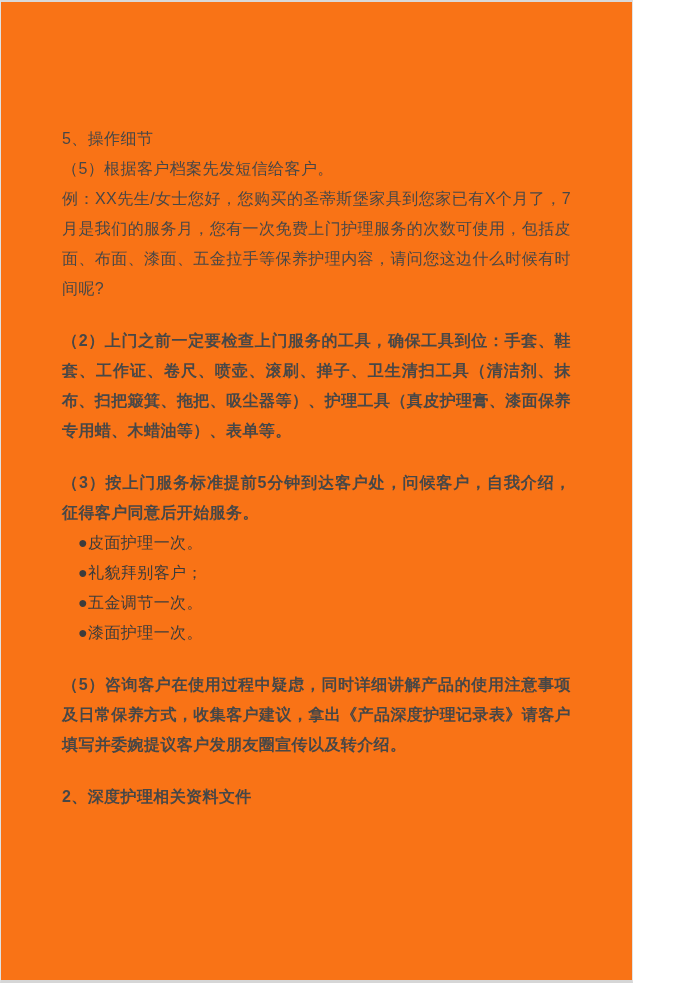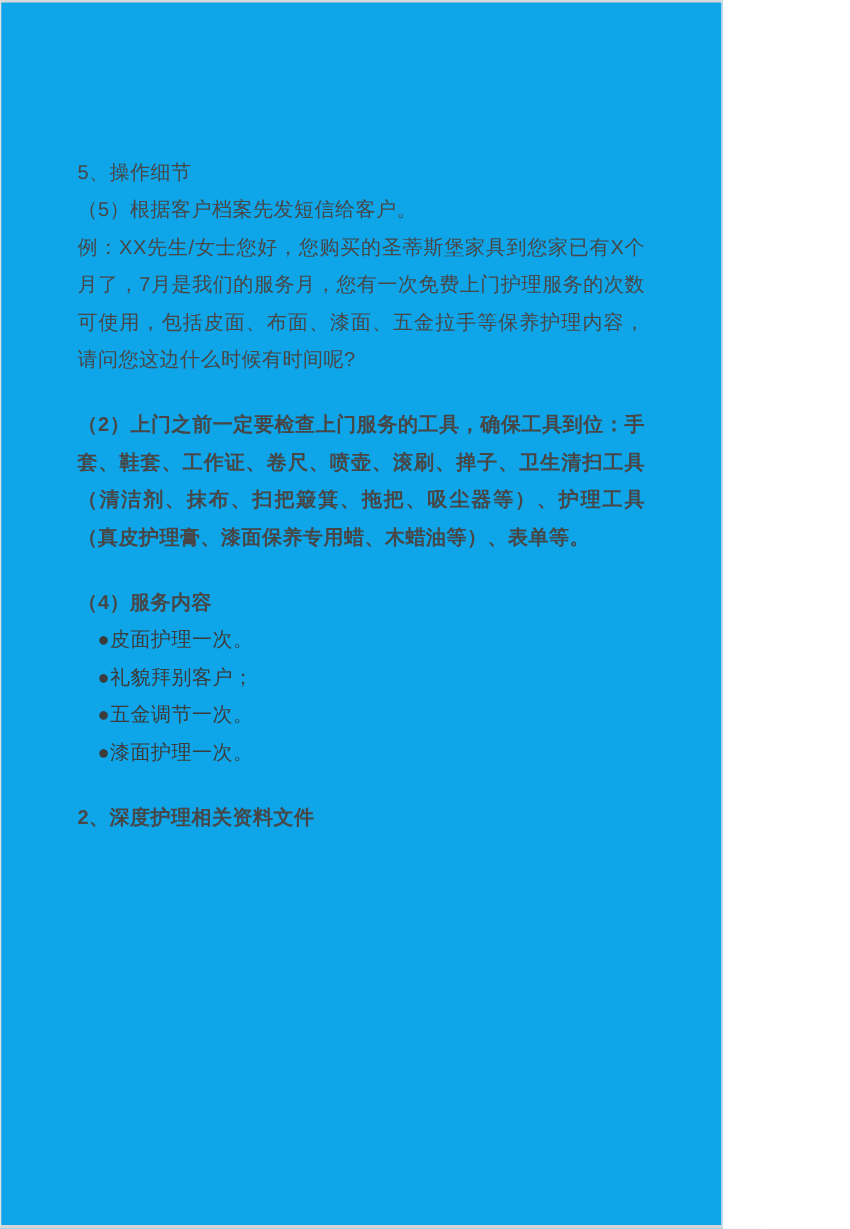--- a/index.html
+++ b/index.html
@@ -2,24 +2,24 @@
 <html><head>
 <meta charset="utf-8">
 <style>
   html, body {
     margin: 0;
     padding: 0;
     background: #ffffff;
   }
   .page {
     position: relative;
-    width: 578px;
+    width: 633px;
     height: 983px;
     box-sizing: border-box;
-    background: #0ea5e9;
+    background: #f97316;
     border-top: 2px solid #d9d9d9;
     border-bottom: 3px solid #d6d6d6;
     border-left: 1px solid #e2e2e2;
     border-right: 1px solid #e2e2e2;
     overflow: hidden;
   }
   .doc {
     box-sizing: border-box;
     width: 100%;
     padding: 122px 61px 40px 61px;
@@ -44,20 +44,21 @@
 </style>
 </head>
 <body>
 
 <div class="page">
   <main class="doc">
       <div class="block heading">5、操作细节</div>
       <div class="block paragraph">（5）根据客户档案先发短信给客户。</div>
       <div class="block paragraph">例：XX先生/女士您好，您购买的圣蒂斯堡家具到您家已有X个月了，7月是我们的服务月，您有一次免费上门护理服务的次数可使用，包括皮面、布面、漆面、五金拉手等保养护理内容，请问您这边什么时候有时间呢?</div>
       <div class="block paragraph gap">（2）上门之前一定要检查上门服务的工具，确保工具到位：手套、鞋套、工作证、卷尺、喷壶、滚刷、掸子、卫生清扫工具（清洁剂、抹布、扫把簸箕、拖把、吸尘器等）、护理工具（真皮护理膏、漆面保养专用蜡、木蜡油等）、表单等。</div>
-      <div class="block paragraph gap">（4）服务内容</div>
+      <div class="block paragraph gap">（3）按上门服务标准提前5分钟到达客户处，问候客户，自我介绍，征得客户同意后开始服务。</div>
       <div class="block bullet">●皮面护理一次。</div>
       <div class="block bullet">●礼貌拜别客户；</div>
       <div class="block bullet">●五金调节一次。</div>
       <div class="block bullet">●漆面护理一次。</div>
+      <div class="block paragraph gap">（5）咨询客户在使用过程中疑虑，同时详细讲解产品的使用注意事项及日常保养方式，收集客户建议，拿出《产品深度护理记录表》请客户填写并委婉提议客户发朋友圈宣传以及转介绍。</div>
       <div class="block heading gap">2、深度护理相关资料文件</div>
     </main>
 </div>
 
 </body></html>

